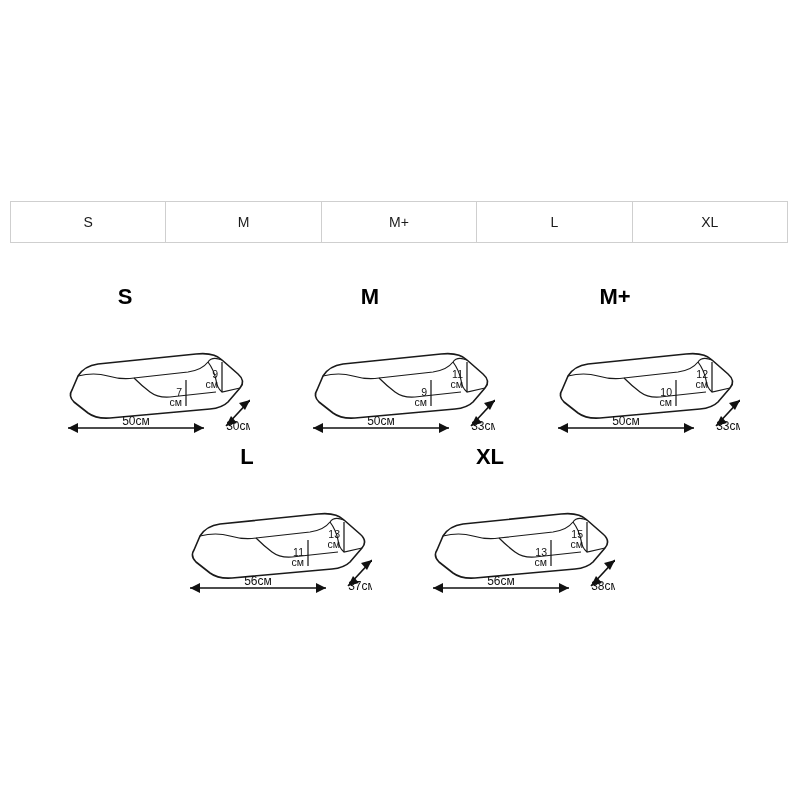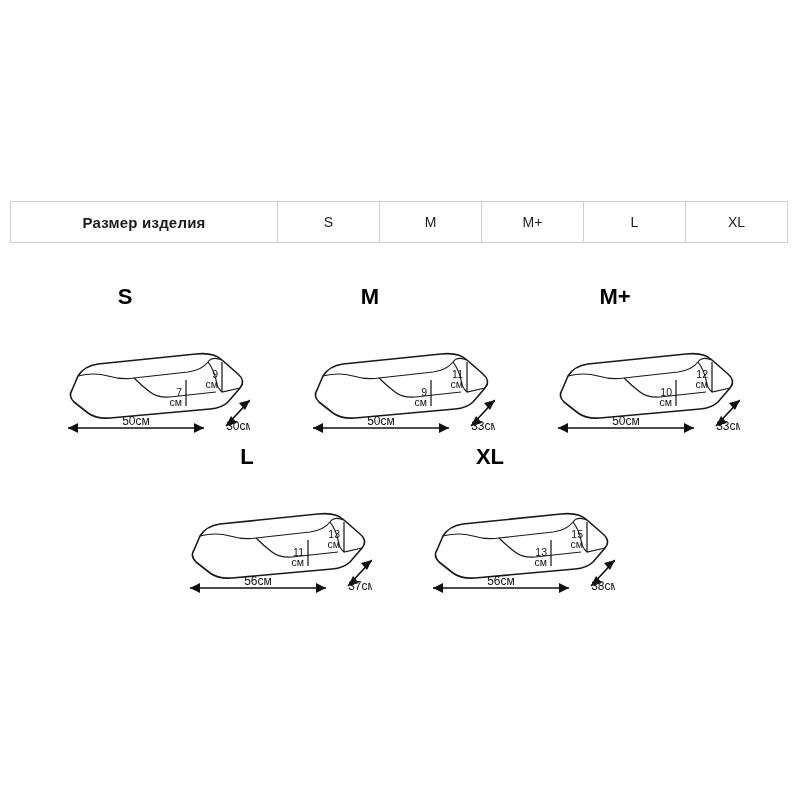--- a/index.html
+++ b/index.html
@@ -106,21 +106,20 @@
   .arrow-thin {
     stroke: #111;
     stroke-width: 1.2;
     fill: none;
   }
 </style>
 </head>
 <body>
 
 <div class="size-table">
-  <div class="cell head">Размер изделия</div>
   <div class="cell opt">S</div>
   <div class="cell opt">M</div>
   <div class="cell opt">M+</div>
   <div class="cell opt">L</div>
   <div class="cell opt">XL</div>
 </div>
 
 <div class="diagrams">
 
   <div class="unit" style="left:0px; top:22px;">

